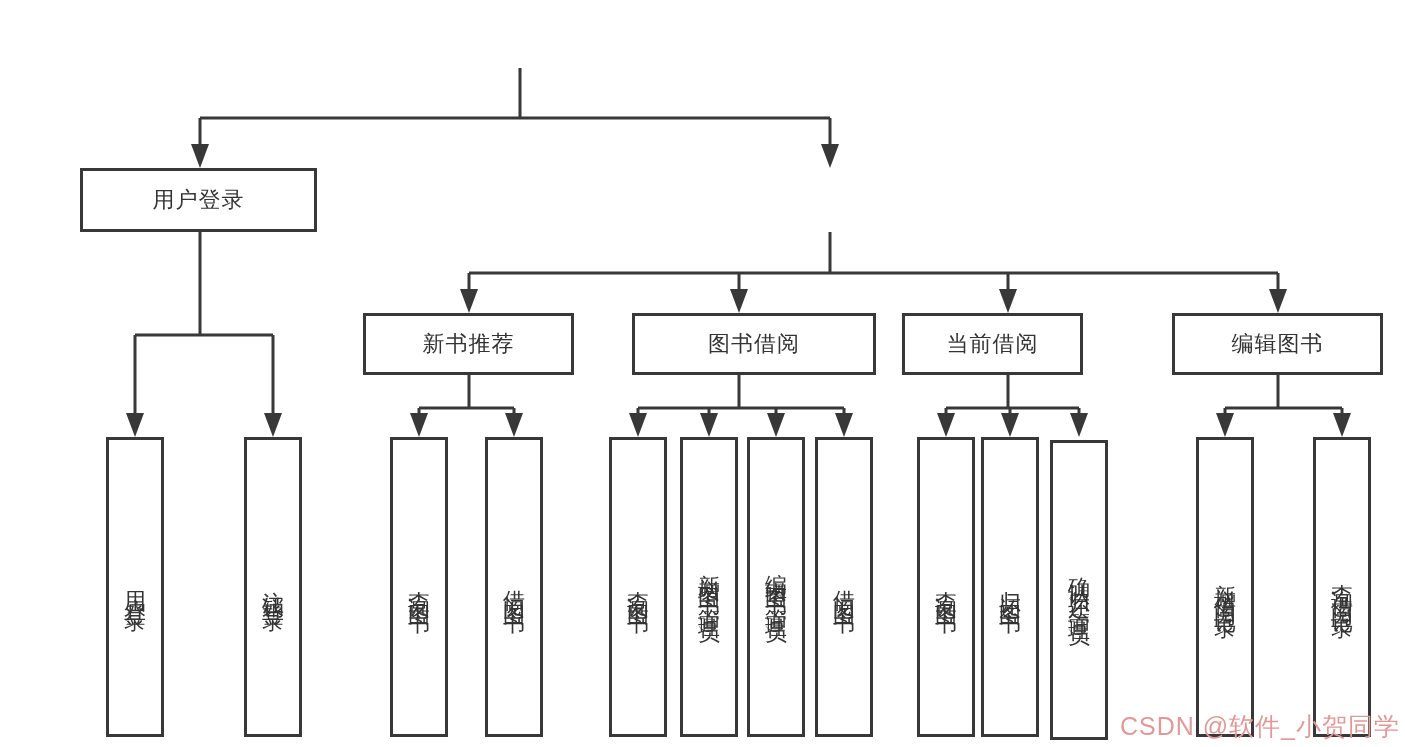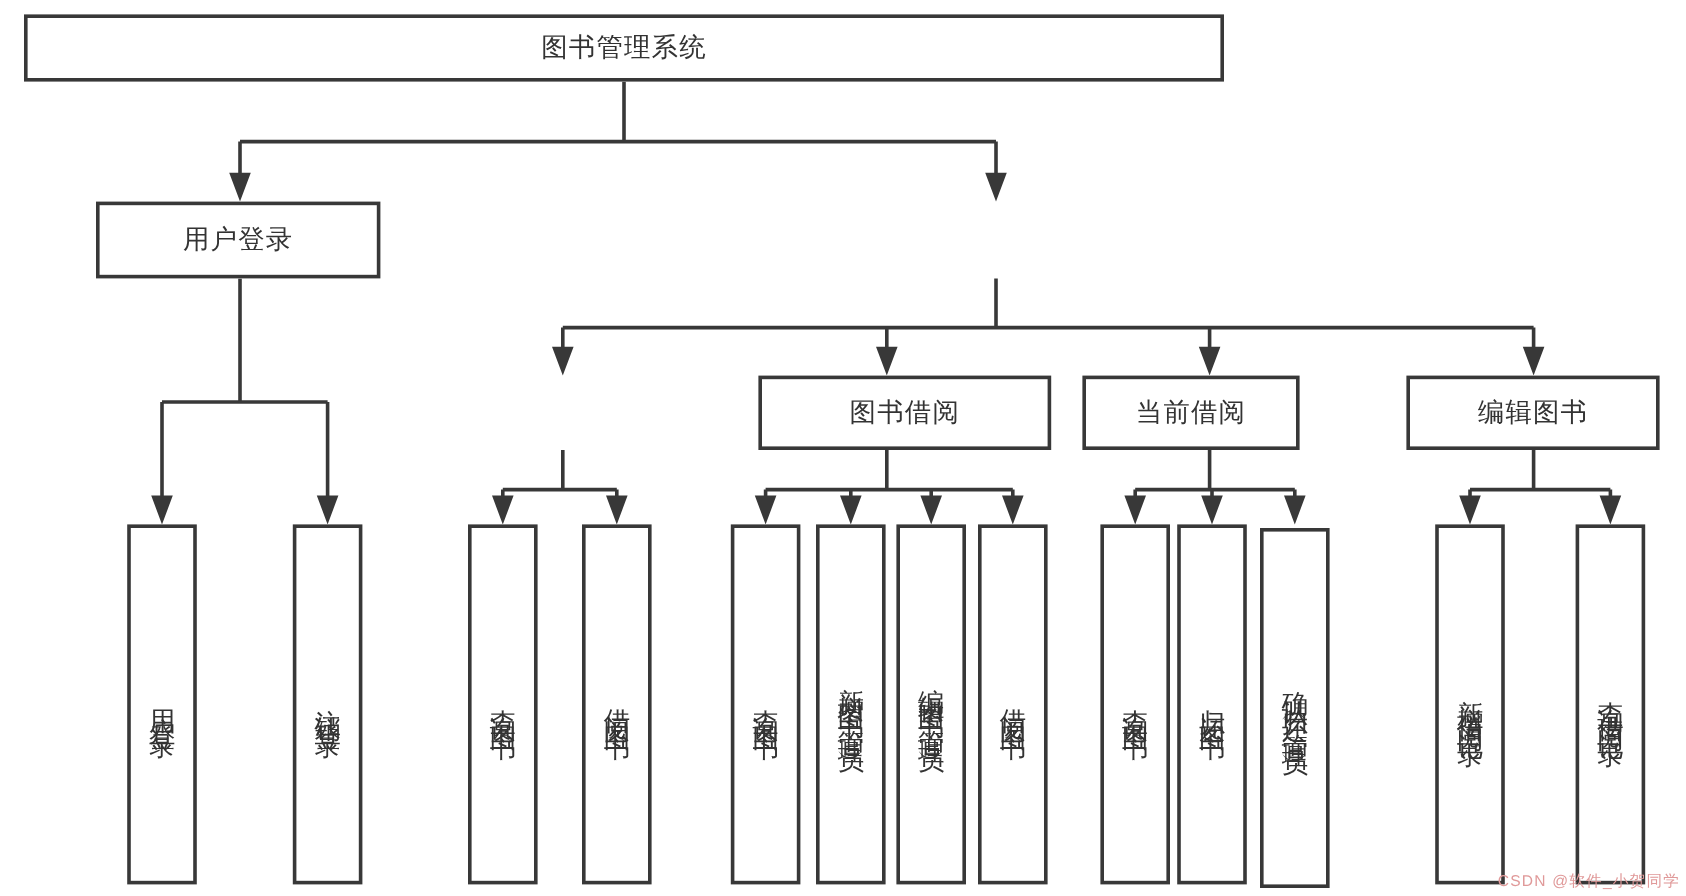--- a/index.html
+++ b/index.html
@@ -27,21 +27,21 @@
     writing-mode:vertical-rl;
     text-orientation:mixed;
     letter-spacing:7px;
     font-size:22px;
     line-height:1.1;
   }
   .watermark{
     position:absolute;
     right:5px;
     bottom:4px;
-    font-size:13px;
+    font-size:25px;
     color:#e09999;
     letter-spacing:1px;
     white-space:nowrap;
   }
 </style>
 </head>
 <body>
 
 <div class="canvas">
 
@@ -66,28 +66,28 @@
       <path d="M191 144 H209 L200 168 Z M821 144 H839 L830 168 Z"></path>
       <path d="M126 413 H144 L135 437 Z M264 413 H282 L273 437 Z"></path>
       <path d="M460 289 H478 L469 313 Z M730 289 H748 L739 313 Z M999 289 H1017 L1008 313 Z M1269 289 H1287 L1278 313 Z"></path>
       <path d="M410 413 H428 L419 437 Z M505 413 H523 L514 437 Z"></path>
       <path d="M629 413 H647 L638 437 Z M700 413 H718 L709 437 Z M767 413 H785 L776 437 Z M835 413 H853 L844 437 Z"></path>
       <path d="M937 413 H955 L946 437 Z M1001 413 H1019 L1010 437 Z M1070 413 H1088 L1079 437 Z"></path>
       <path d="M1216 413 H1234 L1225 437 Z M1333 413 H1351 L1342 437 Z"></path>
     </g>
   </svg>
 
-  <div class="box" style="left:20px;top:12px;width:1000px;height:56px">
-    <span>图书管理系统</span>
-  </div>
 
   <div class="box" style="left:80px;top:168px;width:237px;height:64px">
     <span>用户登录</span>
   </div>
 
+  <div class="box" style="left:363px;top:313px;width:211px;height:62px">
+    <span>新书推荐</span>
+  </div>
   <div class="box" style="left:632px;top:313px;width:244px;height:62px">
     <span>图书借阅</span>
   </div>
   <div class="box" style="left:902px;top:313px;width:181px;height:62px">
     <span>当前借阅</span>
   </div>
   <div class="box" style="left:1172px;top:313px;width:211px;height:62px">
     <span>编辑图书</span>
   </div>
 

